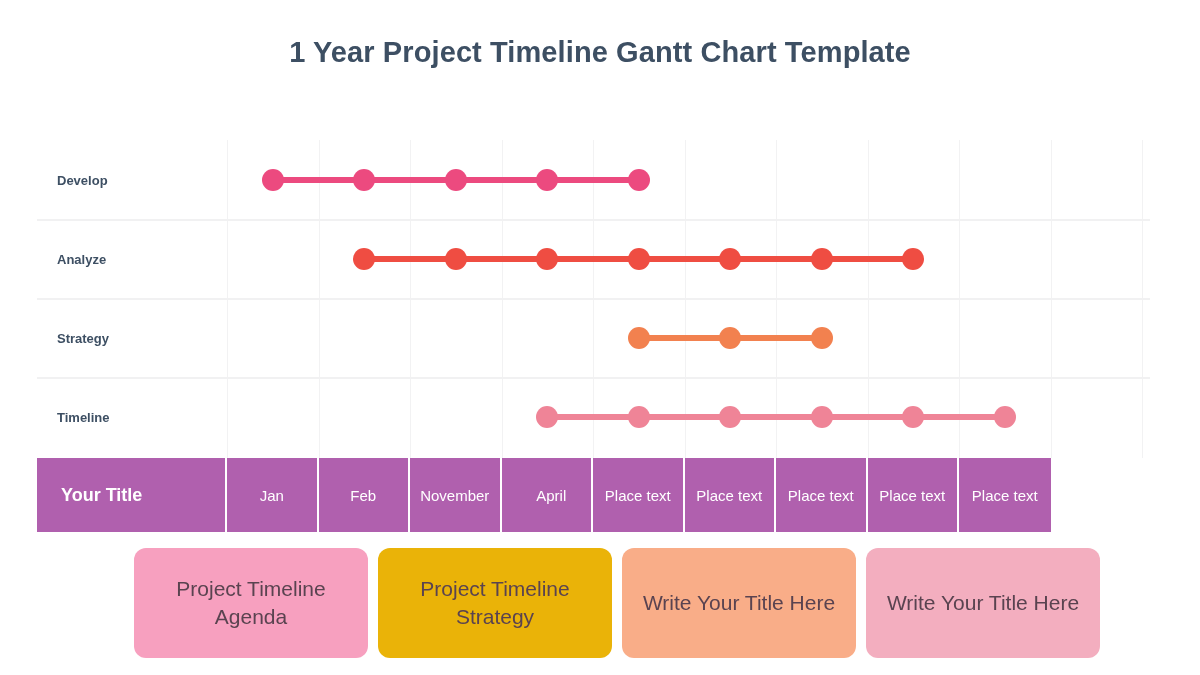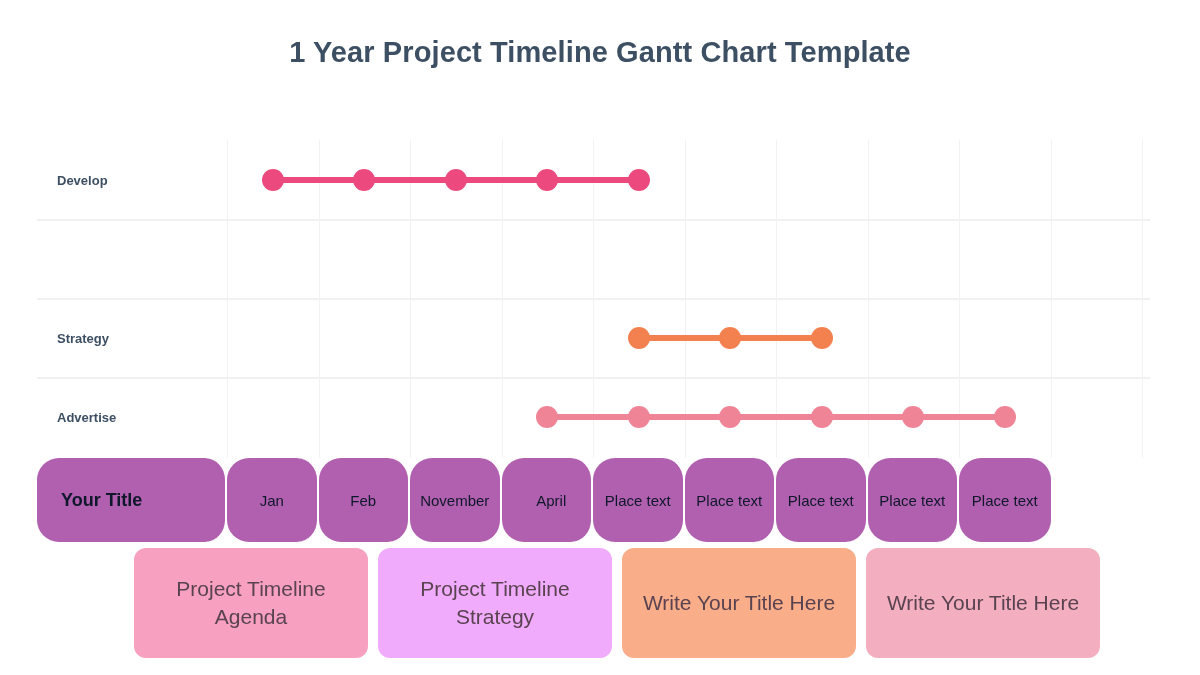--- a/index.html
+++ b/index.html
@@ -93,31 +93,30 @@
   
   .month-header {
     position: absolute;
     left: 37px;
     top: 458px;
     width: 1113px;
     height: 78px;
     display: flex;
   }
   .month-cell {
-    height: 84px;
+    height: 74px;
     display: flex;
     align-items: center;
     justify-content: center;
-    color: #0f172a;
+    color: #ffffff;
     font-size: 15px;
     box-sizing: border-box;
     border-right: 2px solid #ffffff;
     white-space: nowrap;
     overflow: hidden;
-    border-radius: 22px;
   }
   .month-cell:last-child { border-right: none; }
   .month-cell.title-cell {
     justify-content: flex-start;
     padding-left: 24px;
     font-size: 18px;
     font-weight: bold;
   }
 
   
@@ -164,31 +163,42 @@
     <div class="row" style="top: 0px;">
       <div class="row-label" style="color: rgb(61, 79, 99);">Develop</div>
       <div class="task-bar" style="left: 235.75px; width: 366px; background: rgb(236, 74, 127);"></div>
       <div class="dot" style="left: 235.75px; background: rgb(236, 74, 127);"></div>
       <div class="dot" style="left: 327.25px; background: rgb(236, 74, 127);"></div>
       <div class="dot" style="left: 418.75px; background: rgb(236, 74, 127);"></div>
       <div class="dot" style="left: 510.25px; background: rgb(236, 74, 127);"></div>
       <div class="dot" style="left: 601.75px; background: rgb(236, 74, 127);"></div>
     </div>
     <div class="hline" style="top: 79px;"></div>
+    <div class="row" style="top: 79px;">
+      <div class="row-label" style="color: rgb(61, 79, 99);">Analyze</div>
+      <div class="task-bar" style="left: 327.25px; width: 549px; background: rgb(239, 77, 66);"></div>
+      <div class="dot" style="left: 327.25px; background: rgb(239, 77, 66);"></div>
+      <div class="dot" style="left: 418.75px; background: rgb(239, 77, 66);"></div>
+      <div class="dot" style="left: 510.25px; background: rgb(239, 77, 66);"></div>
+      <div class="dot" style="left: 601.75px; background: rgb(239, 77, 66);"></div>
+      <div class="dot" style="left: 693.25px; background: rgb(239, 77, 66);"></div>
+      <div class="dot" style="left: 784.75px; background: rgb(239, 77, 66);"></div>
+      <div class="dot" style="left: 876.25px; background: rgb(239, 77, 66);"></div>
+    </div>
     <div class="hline" style="top: 158px;"></div>
     <div class="row" style="top: 158px;">
       <div class="row-label" style="color: rgb(61, 79, 99);">Strategy</div>
       <div class="task-bar" style="left: 601.75px; width: 183px; background: rgb(242, 129, 79);"></div>
       <div class="dot" style="left: 601.75px; background: rgb(242, 129, 79);"></div>
       <div class="dot" style="left: 693.25px; background: rgb(242, 129, 79);"></div>
       <div class="dot" style="left: 784.75px; background: rgb(242, 129, 79);"></div>
     </div>
     <div class="hline" style="top: 237px;"></div>
     <div class="row" style="top: 237px;">
-      <div class="row-label" style="color: rgb(61, 79, 99);">Advertise</div>
+      <div class="row-label" style="color: rgb(61, 79, 99);">Timeline</div>
       <div class="task-bar" style="left: 510.25px; width: 457.5px; background: rgb(239, 132, 151);"></div>
       <div class="dot" style="left: 510.25px; background: rgb(239, 132, 151);"></div>
       <div class="dot" style="left: 601.75px; background: rgb(239, 132, 151);"></div>
       <div class="dot" style="left: 693.25px; background: rgb(239, 132, 151);"></div>
       <div class="dot" style="left: 784.75px; background: rgb(239, 132, 151);"></div>
       <div class="dot" style="left: 876.25px; background: rgb(239, 132, 151);"></div>
       <div class="dot" style="left: 967.75px; background: rgb(239, 132, 151);"></div>
     </div>
   </div>
 
@@ -200,16 +210,16 @@
     <div class="month-cell" style="flex: 0 0 91.5px; background: rgb(176, 96, 174); padding-left: 10px;">April</div>
     <div class="month-cell" style="flex: 0 0 91.5px; background: rgb(176, 96, 174);">Place text</div>
     <div class="month-cell" style="flex: 0 0 91.5px; background: rgb(176, 96, 174);">Place text</div>
     <div class="month-cell" style="flex: 0 0 91.5px; background: rgb(176, 96, 174);">Place text</div>
     <div class="month-cell" style="flex: 0 0 91.5px; background: rgb(176, 96, 174);">Place text</div>
     <div class="month-cell" style="flex: 0 0 91.5px; background: rgb(176, 96, 174);">Place text</div>
   </div>
 
 <div class="cards" id="cards">
     <div class="card" style="background: rgb(247, 160, 191);">Project Timeline Agenda</div>
-    <div class="card" style="background: #f0abfc;">Project Timeline Strategy</div>
+    <div class="card" style="background: #eab308;">Project Timeline Strategy</div>
     <div class="card" style="background: rgb(249, 173, 136);">Write Your Title Here</div>
     <div class="card" style="background: rgb(243, 174, 191);">Write Your Title Here</div>
   </div>
 
 </body></html>

